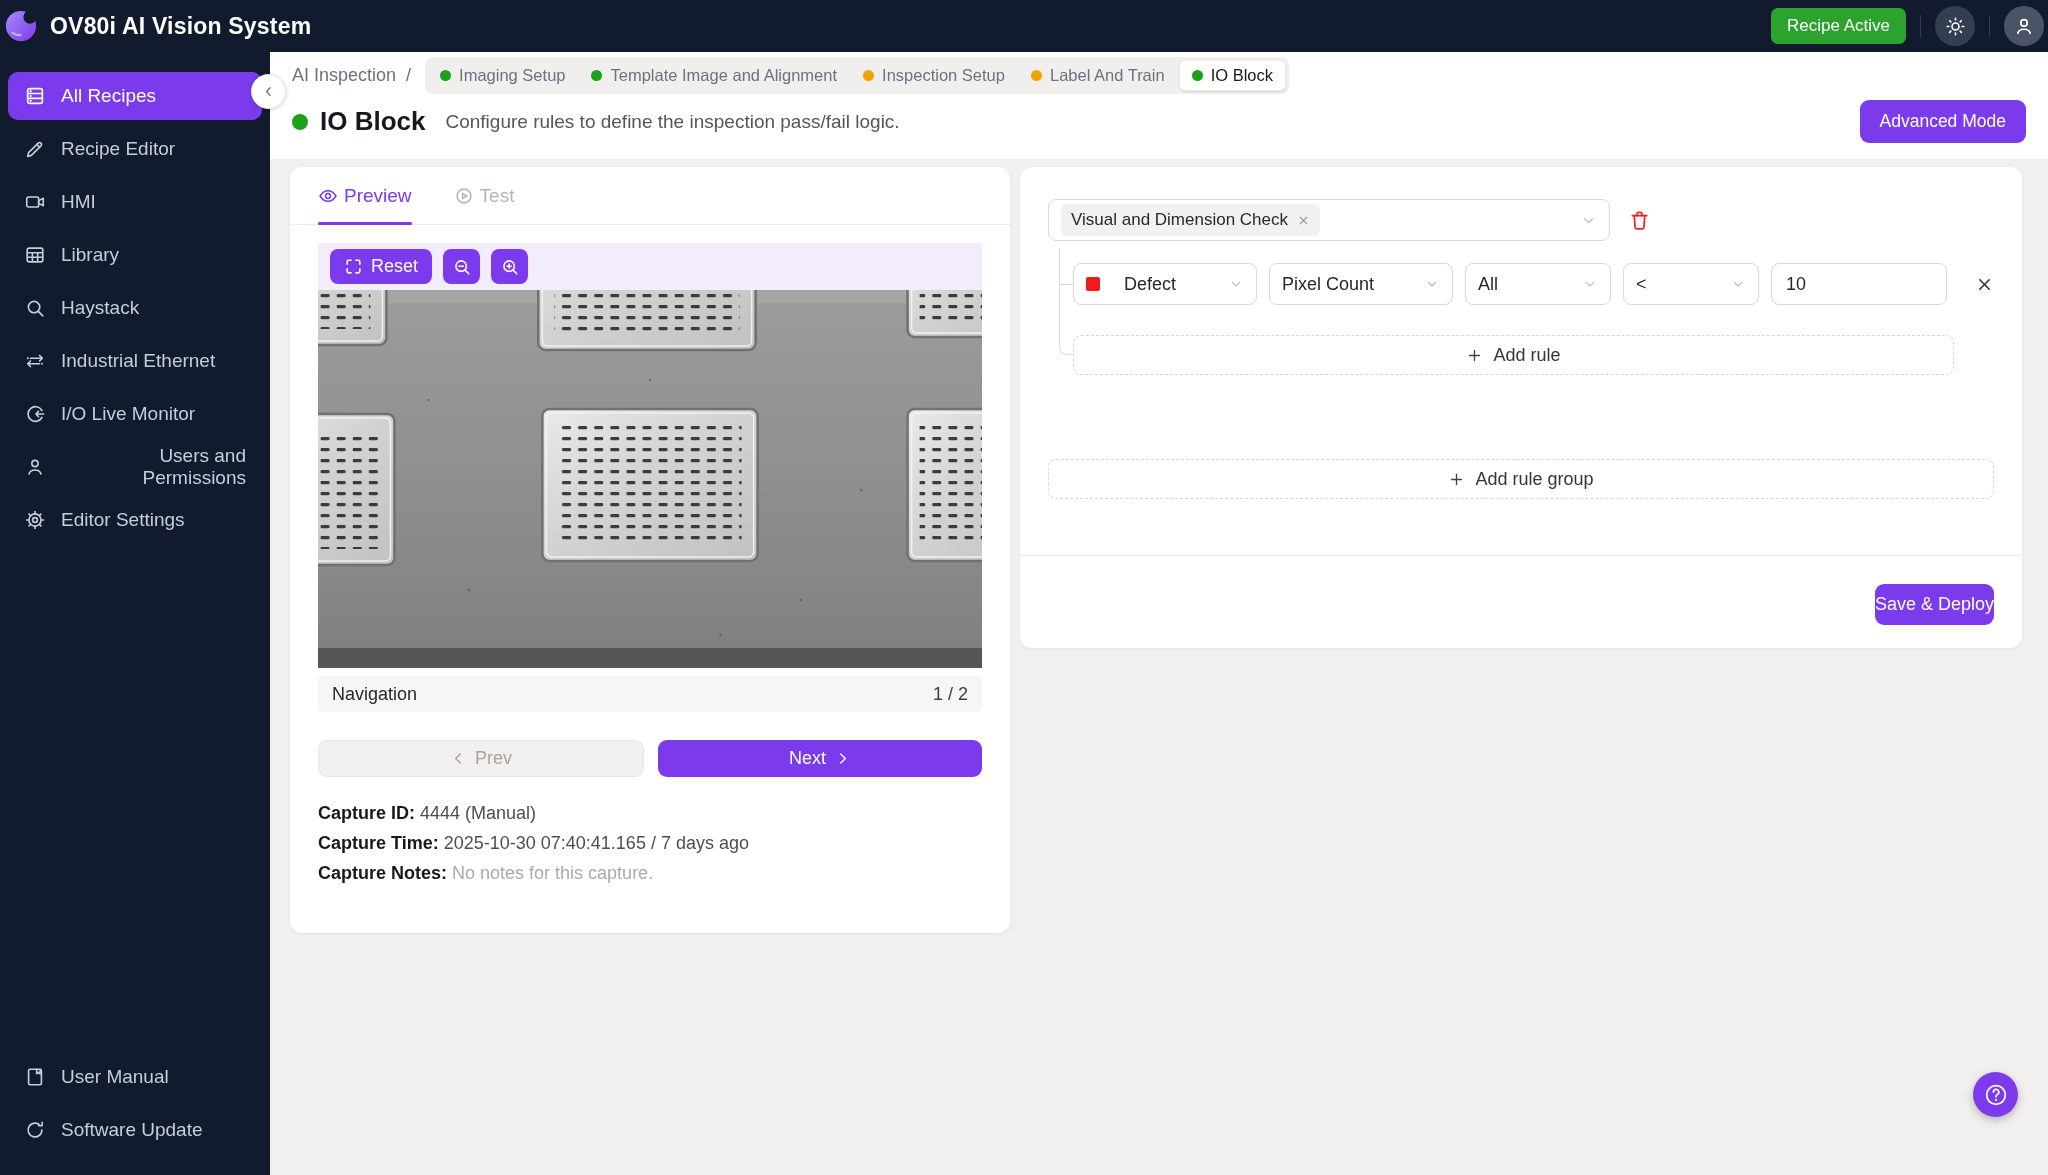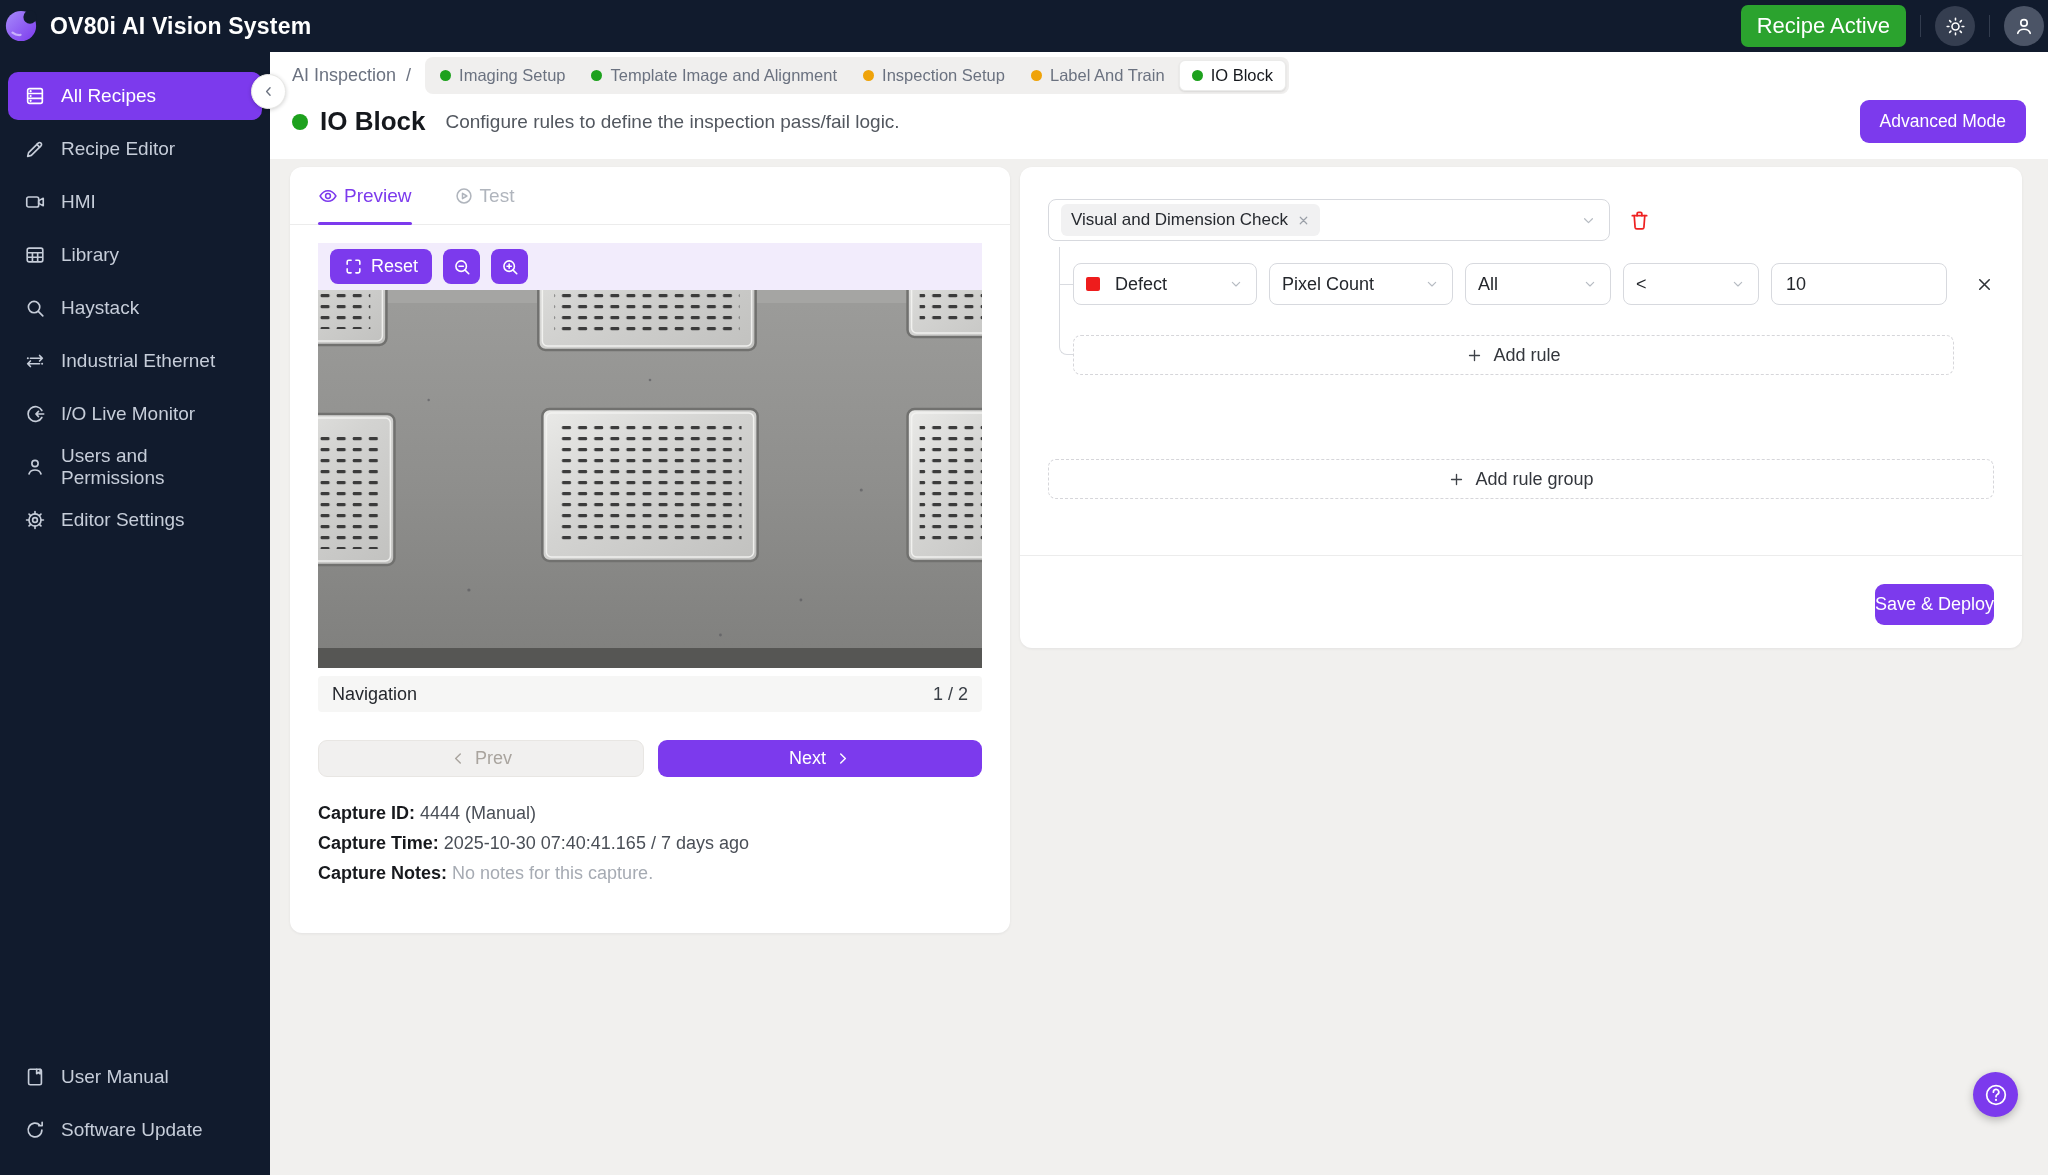--- a/index.html
+++ b/index.html
@@ -7,30 +7,30 @@
   body { font-family: "Liberation Sans", "DejaVu Sans", sans-serif; background:#f1f0ee; }
   .app { position:relative; width:2048px; height:1175px; overflow:hidden; }
   svg { display:block; }
   button { font-family: inherit; cursor:pointer; border:none; background:none; }
 
   
   .topbar { height:52px; background:#111b2d; display:flex; align-items:center; justify-content:space-between; padding:0 4px; }
   .brand { display:flex; align-items:center; gap:12px; }
   .app-title { color:#fff; font-size:23px; font-weight:700; letter-spacing:.2px; }
   .topbar-right { display:flex; align-items:center; }
-  .badge { background:#2ba32e; color:#fff; font-size:22px; font-weight:500; padding:8px 16px; border-radius:7px; }
+  .badge { background:#2ba32e; color:#fff; font-size:17px; font-weight:500; padding:8px 16px; border-radius:7px; }
   .vsep { width:1px; height:22px; background:#323c4e; margin:0 14px; }
   .round-btn { width:40px; height:40px; border-radius:50%; display:flex; align-items:center; justify-content:center; }
   .round-btn.theme { background:#353e50; }
   .round-btn.avatar { background:#4b5466; }
 
   
   .shell { display:flex; height:1123px; }
   .sidebar { width:270px; background:#111b2d; display:flex; flex-direction:column; padding:20px 0 16px; flex-shrink:0; }
-  .side-item { display:flex; align-items:center; gap:15px; height:48px; margin:0 8px 5px; padding:0 16px; border-radius:10px; color:#c6cdd9; font-size:19px; width:calc(100% - 16px); text-align:left; }
+  .side-item { display:flex; align-items:center; gap:15px; height:48px; margin:0 8px 5px; padding:0 16px; border-radius:10px; color:#c6cdd9; font-size:19px; width:calc(100% - 16px); text-align:right; }
   .side-item.active { background:#7c3aed; color:#fff; font-weight:500; }
   .side-item .ic { width:22px; height:22px; flex-shrink:0; }
   .sidebar-footer { margin-top:auto; }
   .collapse-btn { position:absolute; left:251px; top:74px; width:35px; height:35px; background:#fff; border:1px solid #e8e8e6; border-radius:50%; box-shadow:0 1px 4px rgba(0,0,0,.18); display:flex; align-items:center; justify-content:center; color:#6b7280; z-index:20; }
 
   
   .main { flex:1; display:flex; flex-direction:column; min-width:0; background:#f1f0ee; }
   .main-header { background:#fff; padding:6px 22px 0; }
   .breadcrumb { display:flex; align-items:center; gap:10px; font-size:18px; color:#6b7280; height:34px; }
   .steps { display:flex; align-items:center; background:#f0efee; border-radius:8px; padding:3px; gap:2px; margin-left:4px; }
@@ -82,21 +82,21 @@
   .group-row { display:flex; align-items:center; gap:18px; }
   .multi-select { width:562px; height:42px; border:1px solid #d7d9de; border-radius:8px; background:#fff; display:flex; align-items:center; padding:0 12px; }
   .tag { background:#f1f1f2; border-radius:6px; padding:6px 10px; display:flex; align-items:center; gap:9px; font-size:17px; color:#26292f; }
   .chev { margin-left:auto; color:#b6bbc2; }
   .trash-btn { color:#ee2121; display:flex; align-items:center; }
 
   .rule-tree { margin-top:22px; position:relative; padding-left:25px; }
   .tree-elbow { position:absolute; left:11px; top:-16px; width:14px; height:108px; border-left:1.5px solid #d9dbe0; border-bottom:1.5px solid #d9dbe0; border-bottom-left-radius:8px; }
   .tree-branch { position:absolute; left:11px; top:21px; width:14px; border-top:1.5px solid #d9dbe0; }
   .rule-row { display:flex; align-items:center; gap:12px; margin-bottom:30px; position:relative; z-index:1; }
-  .select { height:42px; border:1px solid #d7d9de; border-radius:8px; background:#fff; display:flex; align-items:center; gap:15px; padding:0 12px; font-size:18px; color:#24272c; }
+  .select { height:42px; border:1px solid #d7d9de; border-radius:8px; background:#fff; display:flex; align-items:center; gap:24px; padding:0 12px; font-size:18px; color:#24272c; }
   .w1 { width:184px; } .w2 { width:184px; } .w3 { width:146px; } .w4 { width:136px; }
   .red-sq { width:14px; height:14px; background:#ee1c1c; border-radius:2px; flex-shrink:0; }
   .value-input { width:176px; height:42px; border:1px solid #d7d9de; border-radius:8px; padding:0 14px; font-size:18px; color:#24272c; font-family:inherit; }
   .remove-rule { margin-left:auto; color:#2f3237; display:flex; }
   .dashed-btn { height:40px; width:100%; border:1.6px dashed #d6d6da; border-radius:8px; background:#fff; color:#33363c; font-size:18px; display:flex; align-items:center; justify-content:center; gap:10px; }
   .add-rule { margin-right:40px; width:calc(100% - 40px); }
   .add-group { margin-top:84px; }
   .rules-footer { border-top:1px solid #ececec; margin-top:56px; padding:28px 28px 23px; display:flex; justify-content:flex-end; }
   .save-btn { padding:10px 0; font-size:18px; }
 

